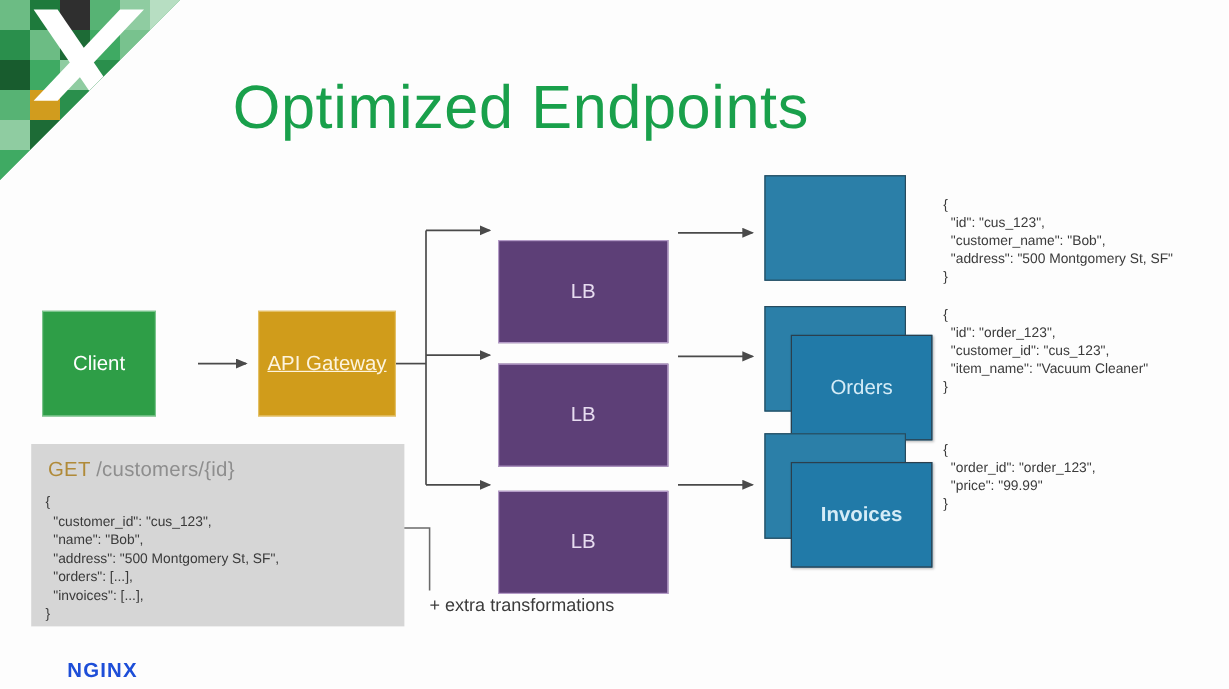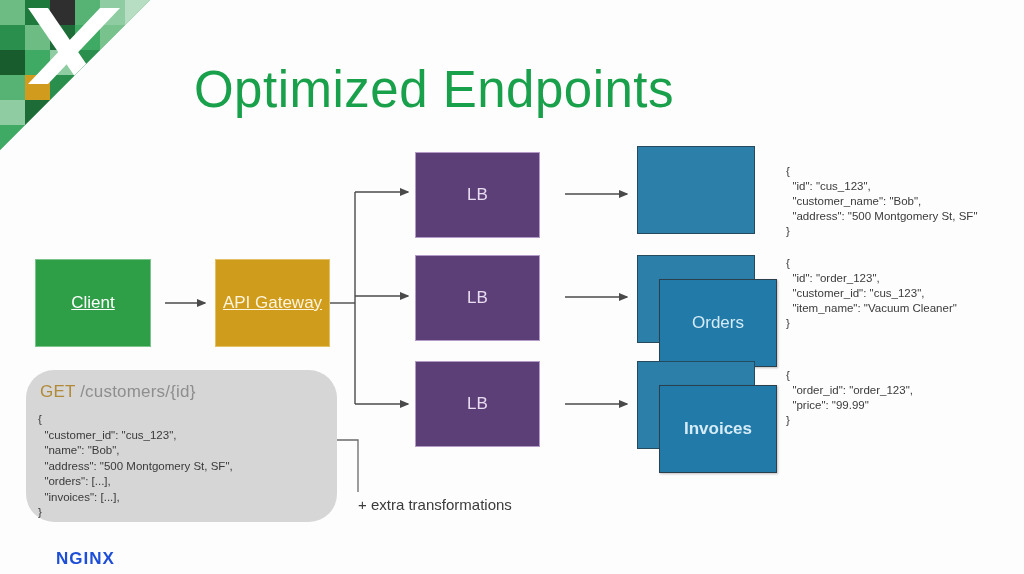--- a/index.html
+++ b/index.html
@@ -33,37 +33,37 @@
   
   .node{
     position:absolute;
     display:flex;align-items:center;justify-content:center;
     color:#ffffff;
     font-size:17px;
     font-weight:400;
     box-sizing:border-box;
   }
   .node-client{
-    left:35px;top:259px;width:116px;height:88px;
+    left:35px;top:259px;width:95px;height:88px;
     background:#2e9e47;
     border:1px solid #7bc48c;
-    text-decoration:underline;
   }
   .node-gateway{
     left:215px;top:259px;width:115px;height:88px;
     background:#d09c1b;
     border:1px solid #e3c066;
     color:#fdf4de;
     text-decoration:underline;
   }
   .node-lb{
-    width:125px;height:86px;
+    width:142px;height:86px;
     background:#5d3f77;
     border:1px solid #b49bc7;
     color:#e7dcf0;
+    margin-top:48px;
   }
   .lb1{left:415px;top:152px;}
   .lb2{left:415px;top:255px;}
   .lb3{left:415px;top:361px;}
 
   
   .stack{position:absolute;width:140px;height:112px;}
   .stack .back{
     position:absolute;left:0;top:0;width:118px;height:88px;
     background:#2b7fa8;
@@ -96,21 +96,20 @@
     white-space:pre;
   }
   .json-1{left:786px;top:164px;}
   .json-2{left:786px;top:256px;}
   .json-3{left:786px;top:368px;}
 
   
   .request-card{
     position:absolute;left:26px;top:370px;width:311px;height:152px;
     background:#d6d6d6;
-    border-radius:28px;
   }
   .request-card .verb-line{
     position:absolute;left:14px;top:12px;
     font-size:17px;color:#b08a38;
     letter-spacing:.2px;
   }
   .request-card .verb-path{color:#8e8e8e;}
   .request-card .body{
     position:absolute;left:12px;top:42px;
     font-family:"Liberation Sans", sans-serif;

